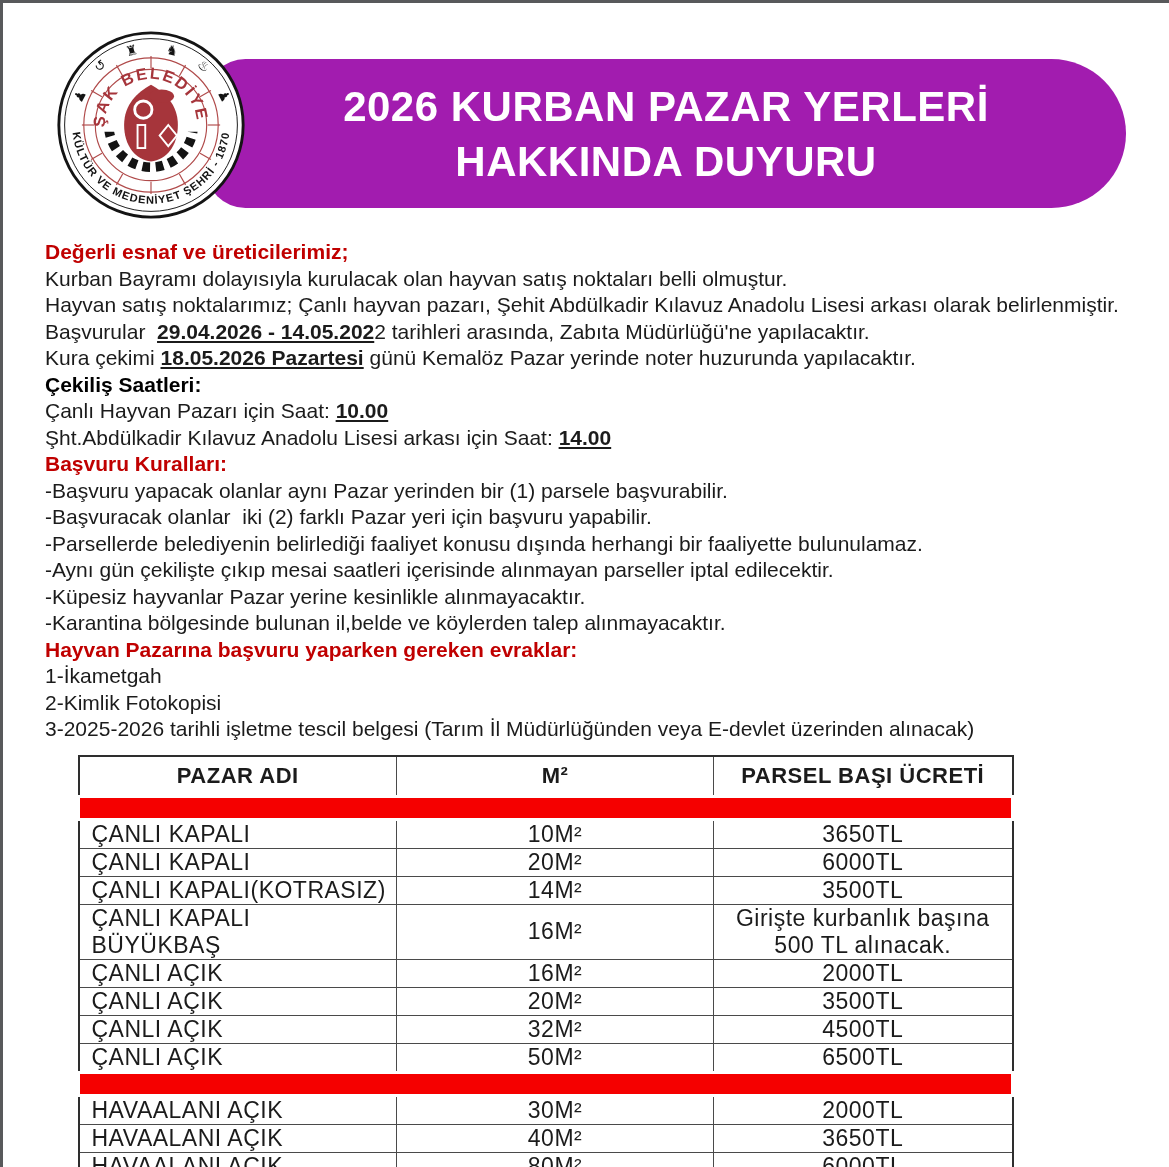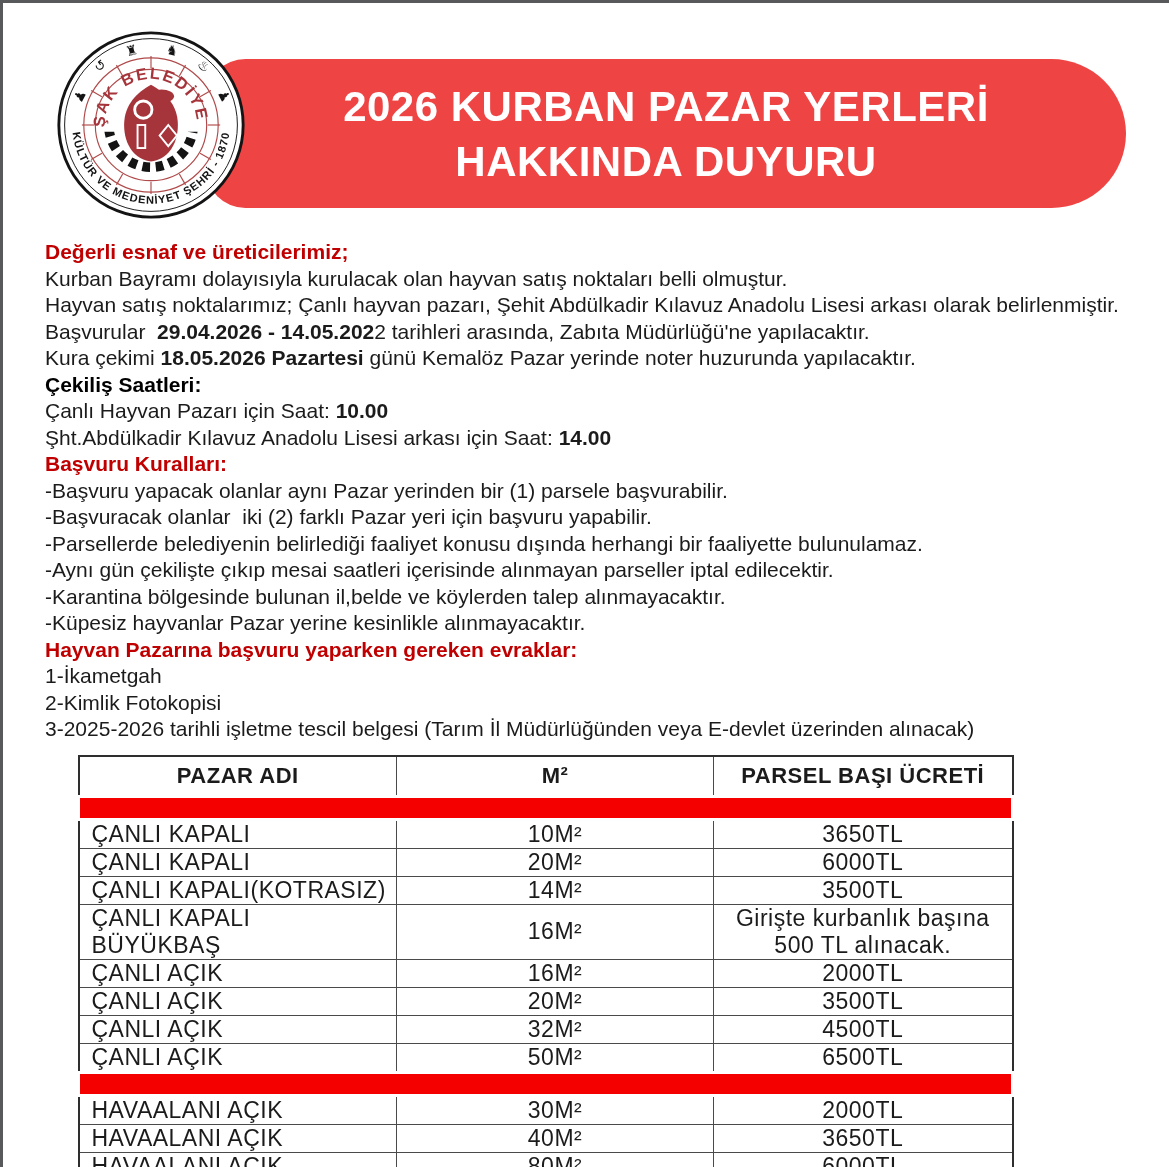--- a/index.html
+++ b/index.html
@@ -17,21 +17,21 @@
     position:absolute;left:203px;top:56px;width:920px;height:149px;
     border-radius:45px 85px 85px 45px;
     display:flex;flex-direction:column;justify-content:center;align-items:center;
     text-align:center;color:#fff;font-weight:bold;font-size:42px;line-height:55px;
     letter-spacing:0.5px;
   }
   .logo{position:absolute;left:52px;top:24px;width:192px;height:196px;z-index:2;}
   
   .content{padding:6px 18px 0 42px;font-size:21px;line-height:26.5px;}
   .red-h{font-weight:bold;}
-  .bu{font-weight:bold;}
+  .bu{font-weight:bold;text-decoration:underline;}
   .ln{white-space:pre-wrap;}
   
   .price-table{
     border-collapse:collapse;margin:12px 0 0 74px;width:934px;
     table-layout:fixed;border:2px solid #2e2e2e;
   }
   .price-table th{
     border:1px solid #4a4a4a;height:38px;font-size:22px;font-weight:bold;
     text-align:center;letter-spacing:0.5px;padding:0;
   }
@@ -43,21 +43,21 @@
   .price-table td.c-size,.price-table td.c-price{text-align:center;}
   .price-table td.sep{height:20px;border:3px solid #ffffff;padding:0;}
   col.c1{width:318px;} col.c2{width:317px;} col.c3{width:299px;}
 </style>
 </head>
 <body>
 
 <div class="frame">
 
   <div class="header">
-    <div class="banner" style="background: #ef4444; color: rgb(255, 255, 255);">
+    <div class="banner" style="background: #a21caf; color: rgb(255, 255, 255);">
       <div>2026 KURBAN PAZAR YERLERİ</div>
       <div>HAKKINDA DUYURU</div>
     </div>
 
     <svg class="logo" viewBox="0 0 200 200">
       <circle cx="100" cy="100" r="96" fill="#ffffff" stroke="#141414" stroke-width="3"></circle>
       <circle cx="100" cy="100" r="90" fill="none" stroke="#141414" stroke-width="1"></circle>
 
       <g stroke="#b04a4a" stroke-width="1.2" fill="none">
         <circle cx="100" cy="100" r="58"></circle>
@@ -120,22 +120,22 @@
 
     <div class="ln red-h" style="color: #000000;">Çekiliş Saatleri:</div>
     <div class="ln"><span>Çanlı Hayvan Pazarı için Saat: </span><span class="bu">10.00</span></div>
     <div class="ln"><span>Şht.Abdülkadir Kılavuz Anadolu Lisesi arkası için Saat: </span><span class="bu">14.00</span></div>
 
     <div class="ln red-h" style="color: rgb(192, 0, 0);">Başvuru Kuralları:</div>
     <div class="ln">-Başvuru yapacak olanlar aynı Pazar yerinden bir (1) parsele başvurabilir.</div>
     <div class="ln">-Başvuracak olanlar  iki (2) farklı Pazar yeri için başvuru yapabilir.</div>
     <div class="ln">-Parsellerde belediyenin belirlediği faaliyet konusu dışında herhangi bir faaliyette bulunulamaz.</div>
     <div class="ln">-Aynı gün çekilişte çıkıp mesai saatleri içerisinde alınmayan parseller iptal edilecektir.</div>
+    <div class="ln">-Küpesiz hayvanlar Pazar yerine kesinlikle alınmayacaktır.</div>
     <div class="ln">-Karantina bölgesinde bulunan il,belde ve köylerden talep alınmayacaktır.</div>
-    <div class="ln">-Küpesiz hayvanlar Pazar yerine kesinlikle alınmayacaktır.</div>
 
     <div class="ln red-h" style="color: rgb(192, 0, 0);">Hayvan Pazarına başvuru yaparken gereken evraklar:</div>
     <div class="ln">1-İkametgah</div>
     <div class="ln">2-Kimlik Fotokopisi</div>
     <div class="ln">3-2025-2026 tarihli işletme tescil belgesi (Tarım İl Müdürlüğünden veya E-devlet üzerinden alınacak)</div>
   </div>
 
   <table class="price-table">
     <colgroup>
         <col class="c1">

